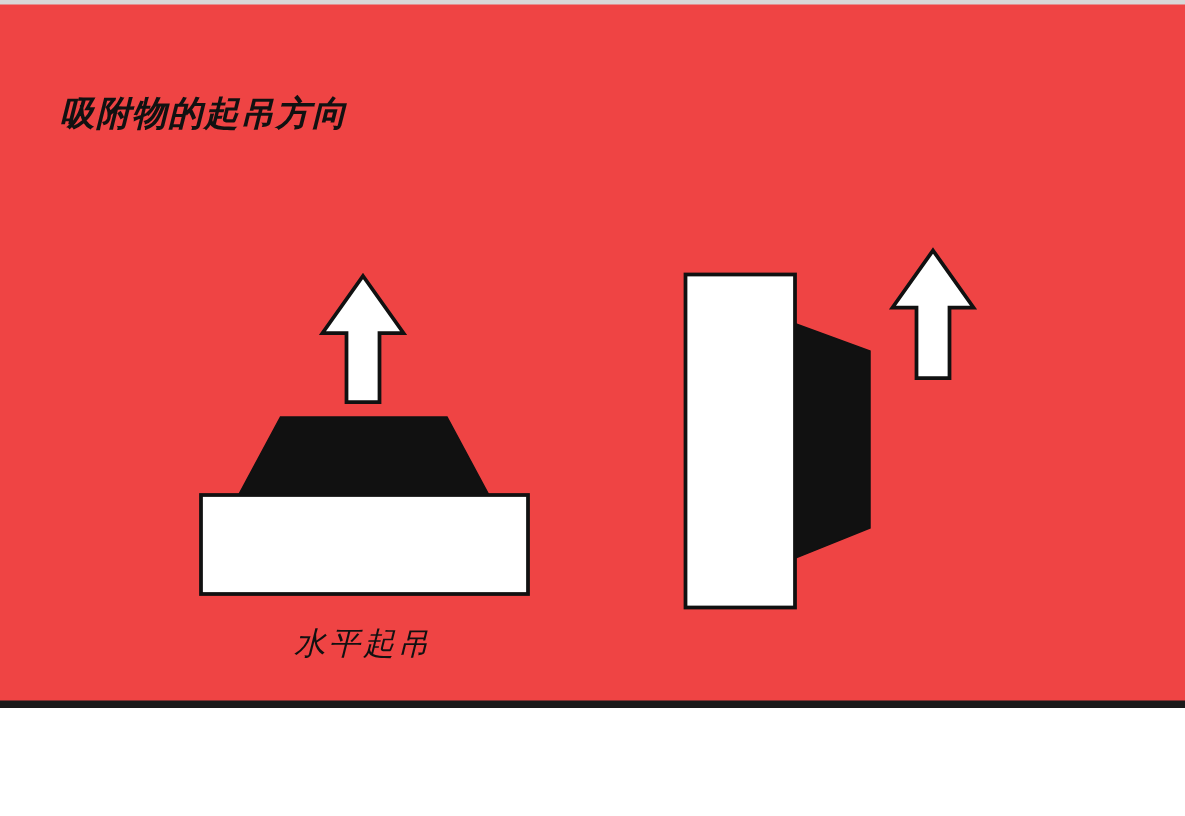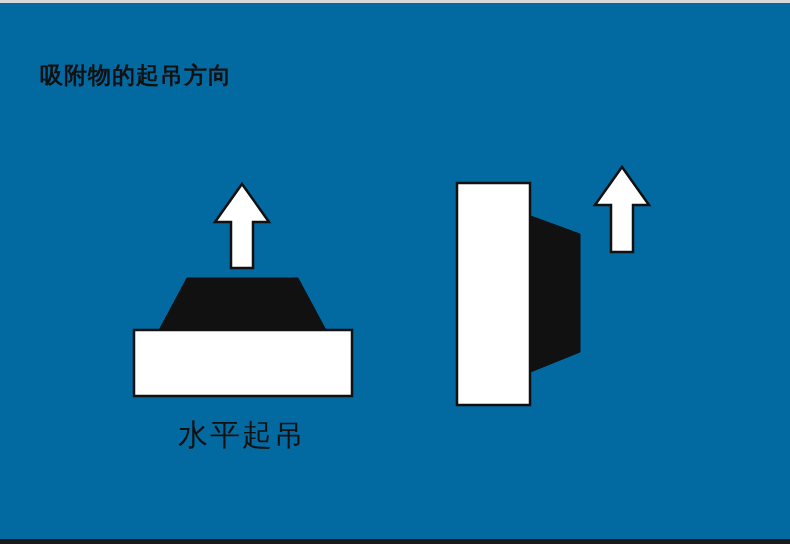--- a/index.html
+++ b/index.html
@@ -4,23 +4,24 @@
 <style>
   html, body {
     margin: 0;
     padding: 0;
     background: #ffffff;
     font-family: "Liberation Sans", "DejaVu Sans", sans-serif;
   }
   .page {
     position: relative;
     width: 790px;
-    height: 544px;
-    background: #0369a1;
+    height: 472px;
+    background: #ef4444;
     overflow: hidden;
+    font-style: italic;
   }
   .top-rule {
     position: absolute;
     left: 0; top: 0;
     width: 790px; height: 3px;
     background: #d8d8d8;
   }
   .bottom-rule {
     position: absolute;
     left: 0; bottom: 0;
@@ -39,21 +40,21 @@
   }
   .diagram-svg {
     position: absolute;
     left: 0; top: 0;
     width: 790px;
     height: 544px;
   }
   .shape-label {
     position: absolute;
     top: 415px;
-    font-size: 30px;
+    font-size: 21px;
     color: #111111;
     text-align: center;
     width: 220px;
     letter-spacing: 2px;
   }
   .label-horizontal { left: 132px; }
   .label-vertical   { left: 436px; }
 </style>
 </head>
 <body>

